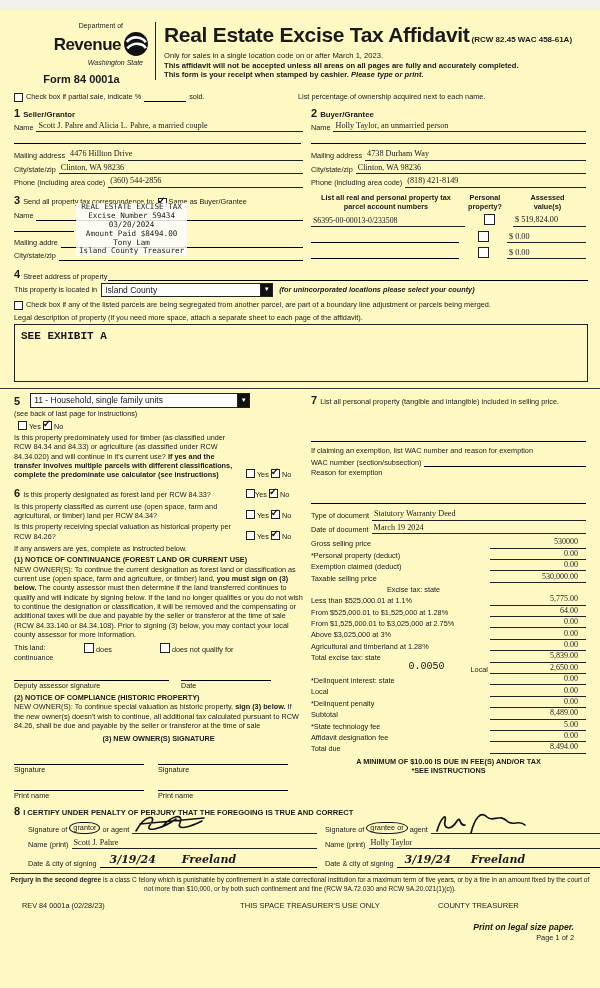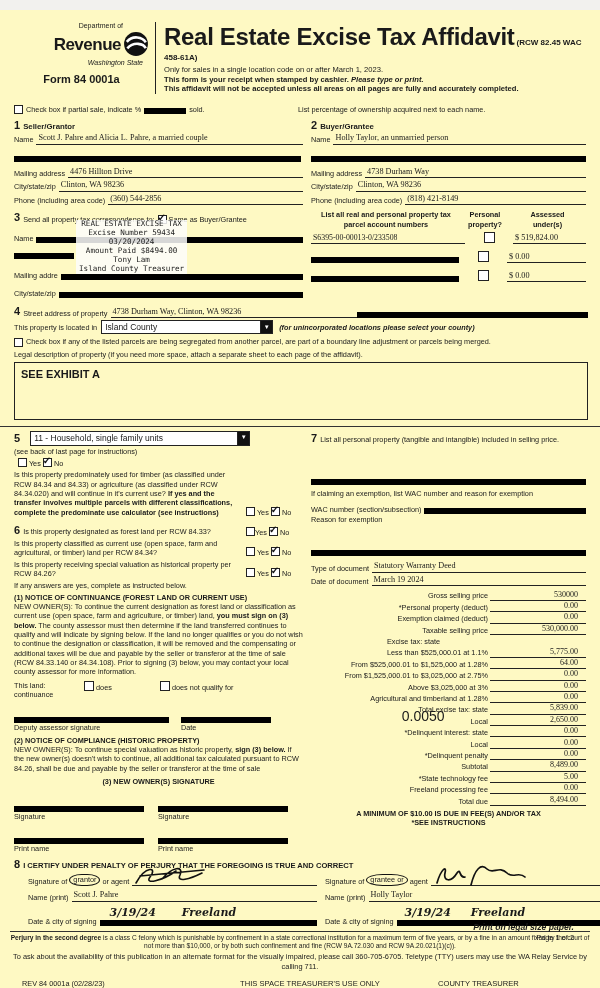--- a/index.html
+++ b/index.html
@@ -1,34 +1,34 @@
 <!DOCTYPE html>
 <html><head>
 <meta charset="utf-8">
 <style>
   html,body{margin:0;padding:0;background:#f2f1ee;}
   .page{width:600px;height:988px;background:#fef9c3;margin:10px auto;position:relative;
         font-family:"Liberation Sans",sans-serif;color:#1a1a1a;font-size:7.3px;line-height:1.28;
         box-sizing:border-box;padding:12px 12px 4px 14px;}
   b,strong{font-weight:bold;}
-  .serif{font-family:Liberation Sans, sans-serif;}
+  .serif{font-family:Liberation Mono, monospace;}
   .mono{font-family:"DejaVu Sans Mono",monospace;}
   .hand{font-family:"DejaVu Serif",serif;font-style:italic;font-weight:bold;}
   .row{display:flex;}
   .grow{flex:1;}
-  .ul{border-bottom:6px solid #000000;}
+  .ul{border-bottom:1px solid #000000;}
   .fillval{font-family:"Liberation Serif",serif;font-size:8.2px;border-bottom:1px solid #222;padding:0 4px 0 2px;}
   .cb{display:inline-block;width:7px;height:7px;border:1.2px solid #222;position:relative;vertical-align:-1px;background:#fff;flex:none;}
   .cb.checked::after{content:"✓";position:absolute;left:-1px;top:-4px;font-size:10px;font-weight:bold;color:#111;}
   .secnum{font-weight:bold;font-size:11px;margin-right:3px;}
   .dd{border:1.6px solid #222;display:flex;justify-content:space-between;align-items:stretch;background:#fff;height:12px;}
   .dd .ddlabel{padding:1px 3px;font-size:8.5px;white-space:nowrap;overflow:hidden;}
   .ddbtn{background:#111;color:#fff;width:11px;display:flex;align-items:center;justify-content:center;font-size:6px;border-left:1.6px solid #222;}
   .taxrow{display:flex;align-items:flex-end;height:11.4px;}
-  .taxlab{flex:1;text-align:right;padding-right:2px;font-size:7.3px;white-space:nowrap;}
+  .taxlab{flex:1;padding-right:2px;font-size:7.3px;white-space:nowrap;}
   .taxval{width:88px;border-bottom:1px solid #222;text-align:right;font-family:"Liberation Serif",serif;font-size:8px;padding-right:8px;flex:none;}
   .qrow{display:flex;align-items:flex-end;margin-top:2px;}
   .yn{white-space:nowrap;padding-left:4px;}
   .circle{border:1.3px solid #111;border-radius:50%/60%;padding:0 3px 1px 3px;text-align:right;}
   .hline{border-top:1px solid #333;}
   .colL{width:289px;flex:none;}
   .colR{width:275px;flex:none;margin-left:8px;}
   .sigline{border-bottom:1px solid #222;position:relative;}
 </style>
 </head>
@@ -47,28 +47,28 @@
               <path d="M3.5 10 C9 3.5, 18 5.5, 21 10.5" stroke="#fff" stroke-width="2.4" fill="none"></path>
               <path d="M4 16 C10 9.5, 19 11.5, 21 16" stroke="#fff" stroke-width="2.4" fill="none"></path>
             </svg>
         </span>
       </div>
       <div style="font-style:italic;font-size:7px;padding-right:6px;">Washington State</div>
       <div style="font-weight:bold;font-size:11px;margin-top:4px;text-align:center;">Form 84 0001a</div>
     </div>
     <div style="border-left:1.6px solid #222;padding-left:8px;flex:1;">
       <div>
-        <span style="font-weight:bold;font-size:24px;letter-spacing:-.3px;">Real Estate Excise Tax Affidavit</span>
+        <span style="font-weight:bold;font-size:21px;letter-spacing:-.3px;">Real Estate Excise Tax Affidavit</span>
         <span style="font-size:8px;font-weight:bold;">(RCW 82.45 WAC 458-61A)</span>
       </div>
       <div style="font-size:7.6px;margin-top:2px;">Only for sales in a single location code on or after March 1, 2023.</div>
+      <div style="font-size:7.6px;font-weight:bold;">This affidavit will not be accepted unless all areas on all pages are fully and accurately completed.</div>
       <div style="font-size:7.6px;">
         <span style="font-weight:bold;">This form is your receipt when stamped by cashier. </span><span style="font-style:italic;font-weight:bold;">Please type or print.</span>
       </div>
-      <div style="font-size:7.6px;font-weight:bold;">This affidavit will not be accepted unless all areas on all pages are fully and accurately completed.</div>
     </div>
   </div>
 
   <div class="row" style="margin-top:6px;align-items:flex-end;">
     <span class="cb"></span>
     <span style="margin-left:3px;">Check box if partial sale, indicate %</span>
     <span class="ul" style="width:42px;height:8px;margin:0 3px;"></span>
     <span>sold.</span>
     <span class="grow"></span>
     <span style="width:290px;">List percentage of ownership acquired next to each name.</span>
@@ -152,21 +152,21 @@
         <div style="width:150px;flex:none;">
           <div>List all real and personal property tax</div>
           <div>parcel account numbers</div>
         </div>
         <div style="width:48px;flex:none;">
           <div>Personal</div>
           <div>property?</div>
         </div>
         <div class="grow">
           <div>Assessed</div>
-          <div>under(s)</div>
+          <div>value(s)</div>
         </div>
       </div>
       <div class="row" style="align-items:flex-end;margin-top:3px;">
         <span class="fillval" style="width:148px;flex:none;font-size:7.8px;">S6395-00-00013-0/233508</span>
         <span style="width:48px;flex:none;text-align:center;"><span class="cb" style="width:9px;height:9px;"></span></span>
         <span class="fillval grow">$ 519,824.00</span>
       </div>
       <div class="row" style="align-items:flex-end;margin-top:4px;">
         <span class="ul" style="width:148px;flex:none;height:9px;"></span>
         <span style="width:48px;flex:none;text-align:center;"><span class="cb" style="width:9px;height:9px;"></span></span>
@@ -177,21 +177,20 @@
         <span style="width:48px;flex:none;text-align:center;"><span class="cb" style="width:9px;height:9px;"></span></span>
         <span class="fillval grow">$ 0.00</span>
       </div>
     </div>
   </div>
 
   <div style="margin-top:6px;">
     <div class="row" style="align-items:flex-end;">
       <span class="secnum">4</span>
       <span>Street address of property</span>
-      <span class="fillval" style="margin-left:3px;width:240px;">4738 Durham Way, Clinton, WA 98236</span>
       <span class="ul grow" style="height:8px;"></span>
     </div>
     <div class="row" style="align-items:center;margin-top:2px;">
       <span>This property is located in</span>
       <span class="dd" style="width:170px;margin-left:4px;">
         <span class="ddlabel">Island County</span>
         <span class="ddbtn">▼</span>
       </span>
       <span style="font-style:italic;font-weight:bold;margin-left:6px;">(for unincorporated locations please select your county)</span>
     </div>
@@ -339,21 +338,21 @@
         <div class="taxrow">
             <span class="taxlab">Agricultural and timberland at 1.28%</span>
             <span class="taxval">0.00</span>
           </div>
         <div class="taxrow">
             <span class="taxlab">Total excise tax: state</span>
             <span class="taxval">5,839.00</span>
           </div>
         <div class="taxrow">
             <span class="grow"></span>
-            <span class="serif" style="font-size:14px;margin-right:26px;">0.0050</span>
+            <span class="serif" style="font-size:10px;margin-right:26px;">0.0050</span>
             <span class="taxlab" style="flex:none;">Local</span>
             <span class="taxval">2,650.00</span>
           </div>
         <div class="taxrow">
             <span class="taxlab">*Delinquent interest: state</span>
             <span class="taxval">0.00</span>
           </div>
         <div class="taxrow">
             <span class="taxlab">Local</span>
             <span class="taxval">0.00</span>
@@ -364,21 +363,21 @@
           </div>
         <div class="taxrow">
             <span class="taxlab">Subtotal</span>
             <span class="taxval">8,489.00</span>
           </div>
         <div class="taxrow">
             <span class="taxlab">*State technology fee</span>
             <span class="taxval">5.00</span>
           </div>
         <div class="taxrow">
-            <span class="taxlab">Freeland processing fee</span>
+            <span class="taxlab">Affidavit designation fee</span>
             <span class="taxval">0.00</span>
           </div>
         <div class="taxrow">
             <span class="taxlab">Total due</span>
             <span class="taxval">8,494.00</span>
           </div>
         <div style="font-weight:bold;text-align:center;margin-top:3px;">A MINIMUM OF $10.00 IS DUE IN FEE(S) AND/OR TAX</div>
         <div style="font-weight:bold;text-align:center;">*SEE INSTRUCTIONS</div>
       </div>
     </div>
@@ -431,21 +430,20 @@
             <span>3/19/24</span>
             <span style="margin-left:16px;">Freeland</span>
           </span>
         </div>
       </div>
     </div>
   </div>
 
   <div style="margin:5px -2px 0 -4px;text-align:center;font-size:6.6px;line-height:1.25;border-top:1px solid #333;padding-top:2px;">
     <div><b>Perjury in the second degree</b><span> is a class C felony which is punishable by confinement in a state correctional institution for a maximum term of five years, or by a fine in an amount fixed by the court of not more than $10,000, or by both such confinement and fine (RCW 9A.72.030 and RCW 9A.20.021(1)(c)).</span></div>
-    <div style="font-size:7.4px;margin-top:2px;">To ask about the availability of this publication in an alternate format for the visually impaired, please call 360-705-6705. Teletype (TTY) users may use the WA Relay Service by calling 711.</div>
   </div>
 
   <div class="row" style="margin-top:8px;align-items:flex-start;justify-content:flex-end;">
     <span style="width:160px;padding-left:8px;">REV 84 0001a   (02/28/23)</span>
     <span style="flex:1;text-align:center;font-size:7.6px;">THIS SPACE TREASURER'S USE ONLY</span>
     <span style="width:150px;text-align:left;font-size:7.6px;">COUNTY TREASURER</span>
   </div>
 
   <div style="position:absolute;right:26px;top:912px;text-align:right;">
     <div style="font-weight:bold;font-style:italic;font-size:8.6px;">Print on legal size paper.</div>

